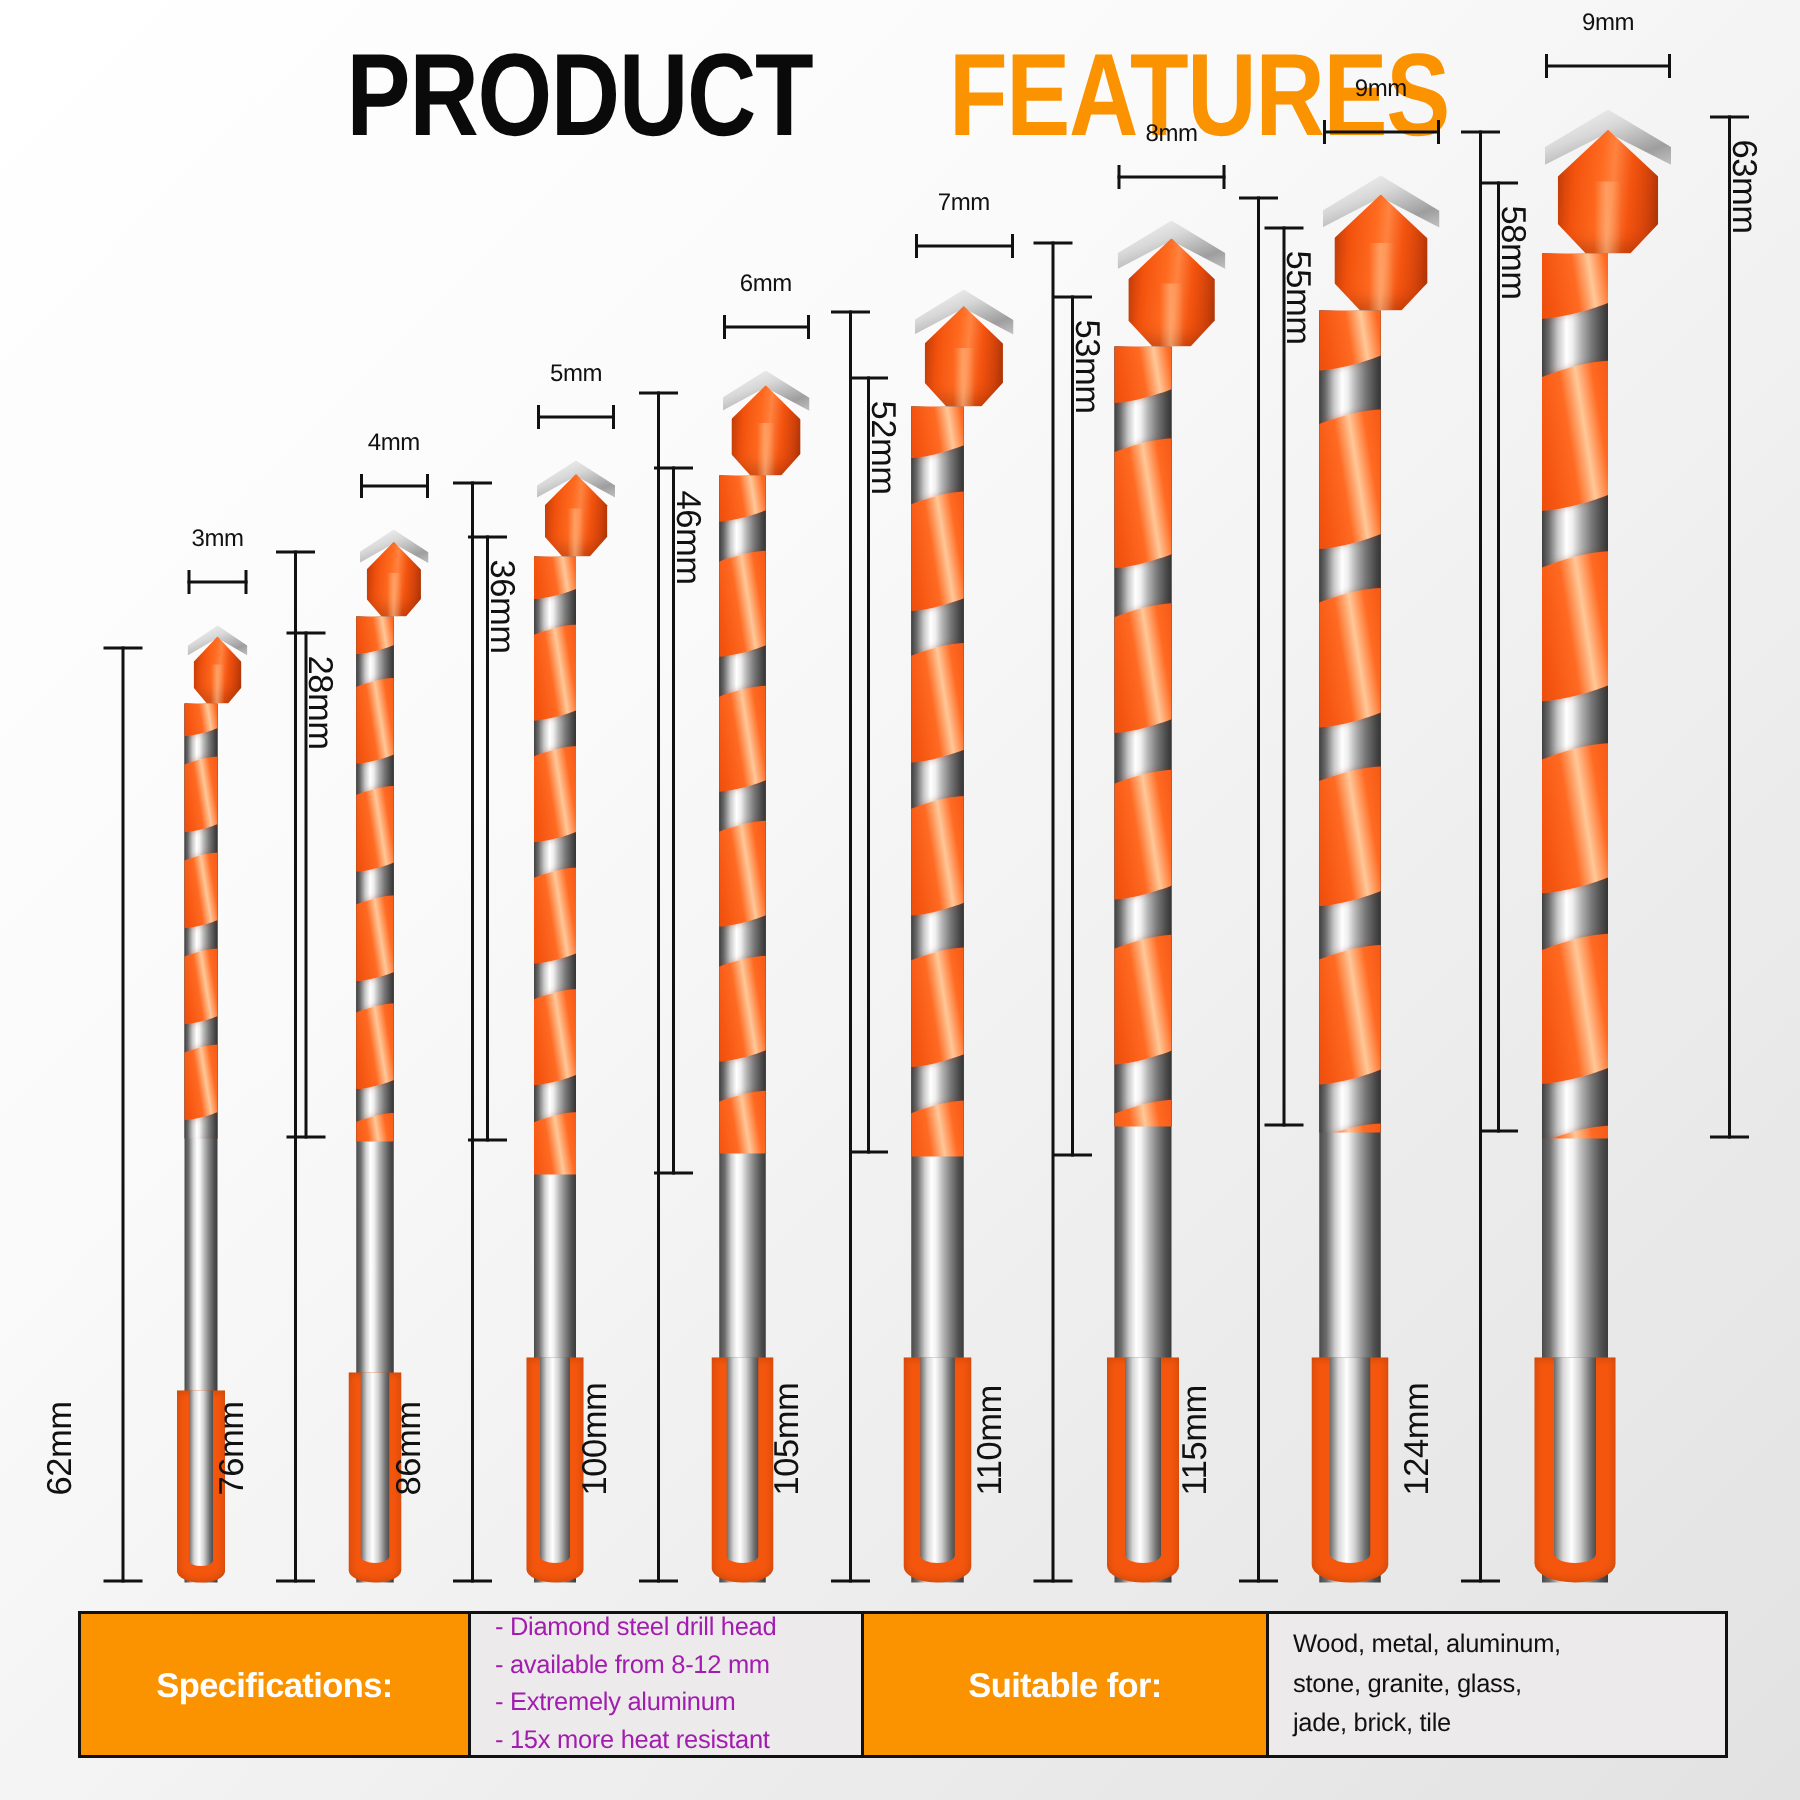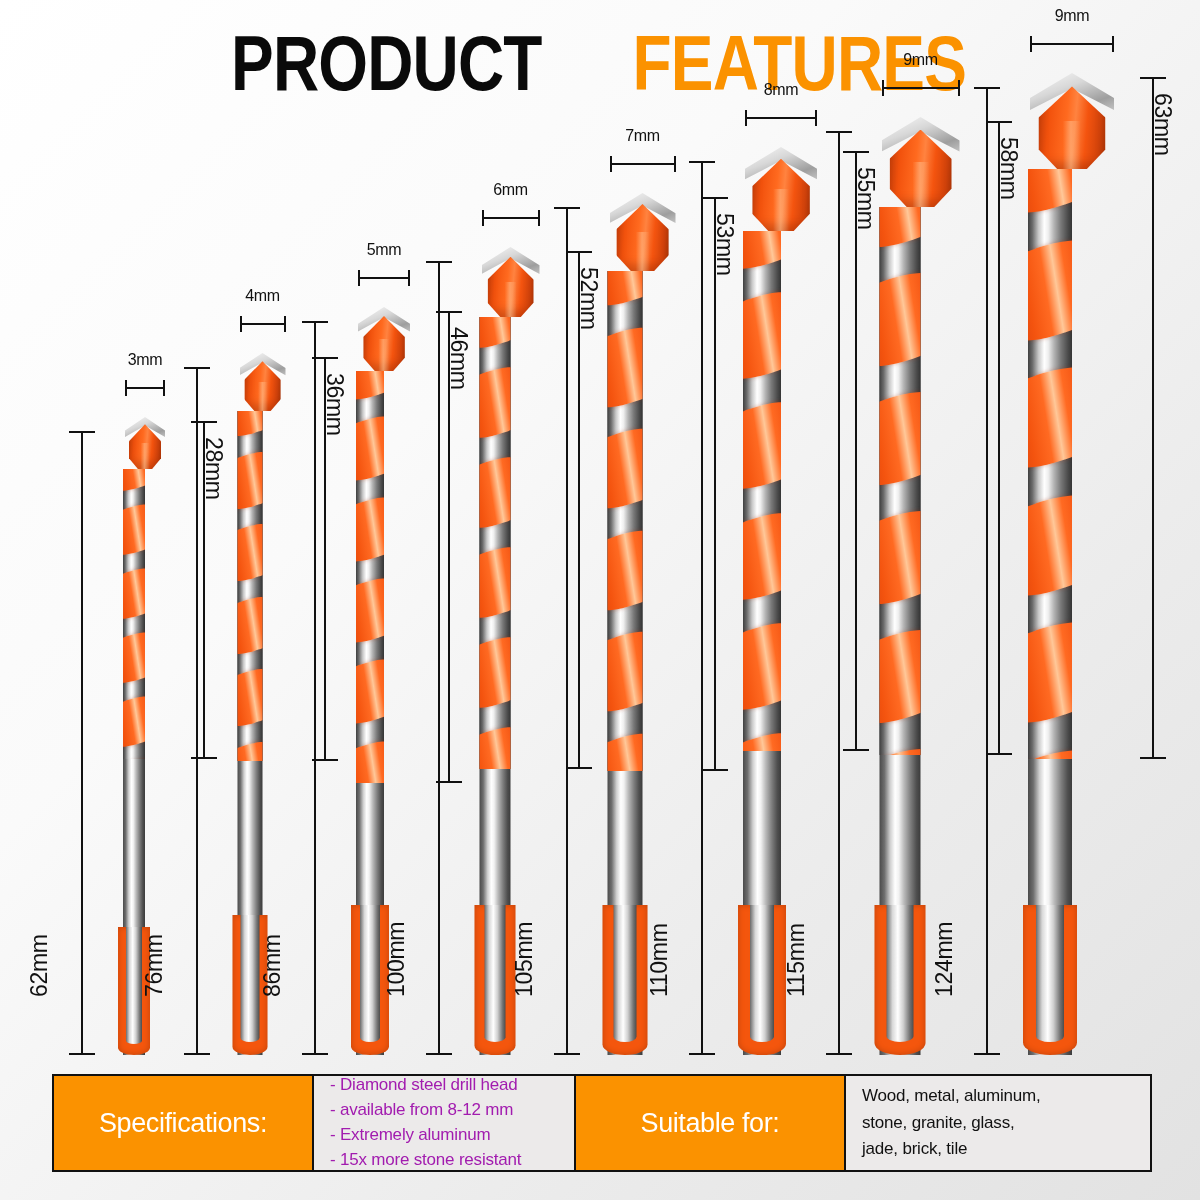--- a/index.html
+++ b/index.html
@@ -101,21 +101,21 @@
 
   
   #info-panel{
     position:absolute; left:52px; top:1074px; width:1100px; height:98px;
     display:flex; border:2px solid #111; background:#eceaea;
   }
   .cell{ display:flex; align-items:center; height:100%; }
   .cell + .cell{ border-left:2px solid #111; }
   .cell-key{
     background:#fb9200; justify-content:center; color:#fff;
-    font-size:27px; font-weight:normal; letter-spacing:-.4px;
+    font-size:23px; font-weight:bold; letter-spacing:-.4px;
   }
   .cell-val{ background:#eceaea; padding:0 16px; }
   #spec-key{ width:258px; }
   #spec-val{ width:262px; }
   #suit-key{ width:270px; }
   #suit-val{ width:302px; }
   .spec-list{ font-size:17px; line-height:1.47; color:#a21caf; letter-spacing:-.2px; }
   .suit-text{ font-size:17px; line-height:1.58; color:#111; letter-spacing:-.2px; }
 </style>
 </head>
@@ -378,21 +378,21 @@
 
 <div id="info-panel">
   <div class="cell cell-key" id="spec-key">
     <span>Specifications:</span>
   </div>
   <div class="cell cell-val" id="spec-val">
     <div class="spec-list">
       <div>- Diamond steel drill head</div>
       <div>- available from 8-12 mm</div>
       <div>- Extremely aluminum</div>
-      <div>- 15x more stone resistant</div>
+      <div>- 15x more heat resistant</div>
     </div>
   </div>
   <div class="cell cell-key" id="suit-key">
     <span>Suitable for:</span>
   </div>
   <div class="cell cell-val" id="suit-val">
     <div class="suit-text">
       <div>Wood, metal, aluminum,</div>
       <div>stone, granite, glass,</div>
       <div>jade, brick, tile</div>

